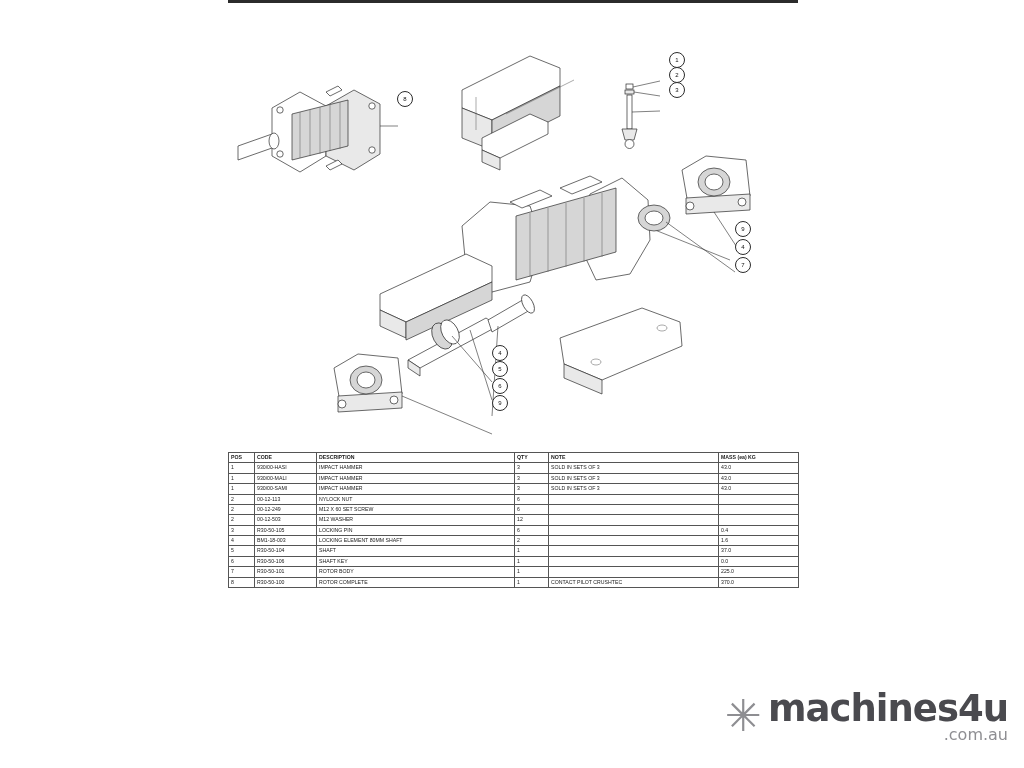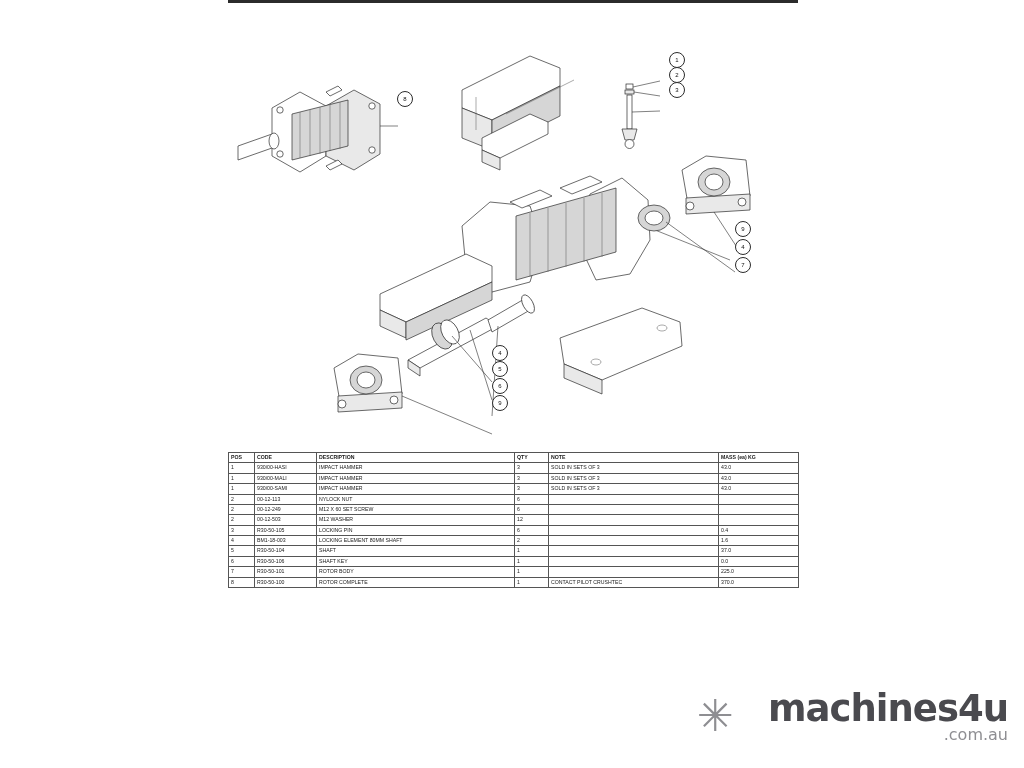--- a/index.html
+++ b/index.html
@@ -91,21 +91,20 @@
   #logo .asterisk {
     color: #8e8e92;
     font-size: 44px;
     line-height: 36px;
     font-family: "DejaVu Sans", sans-serif;
   }
   #logo .wordmark {
     display: flex;
     flex-direction: column;
     align-items: flex-end;
-    margin-left: 28px;
   }
   #logo .m4u {
     font-family: "DejaVu Sans", sans-serif;
     font-weight: bold;
     font-size: 37px;
     line-height: 37px;
     color: #4a4a4f;
     letter-spacing: -1px;
   }
   #logo .comau {

